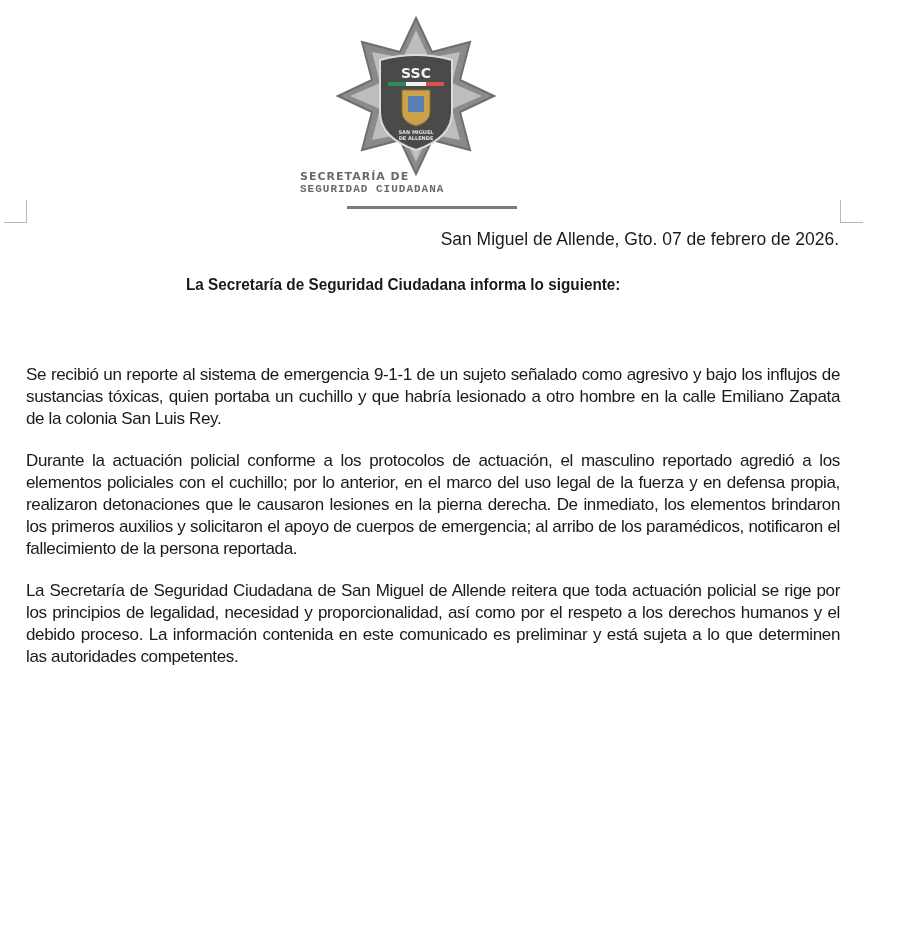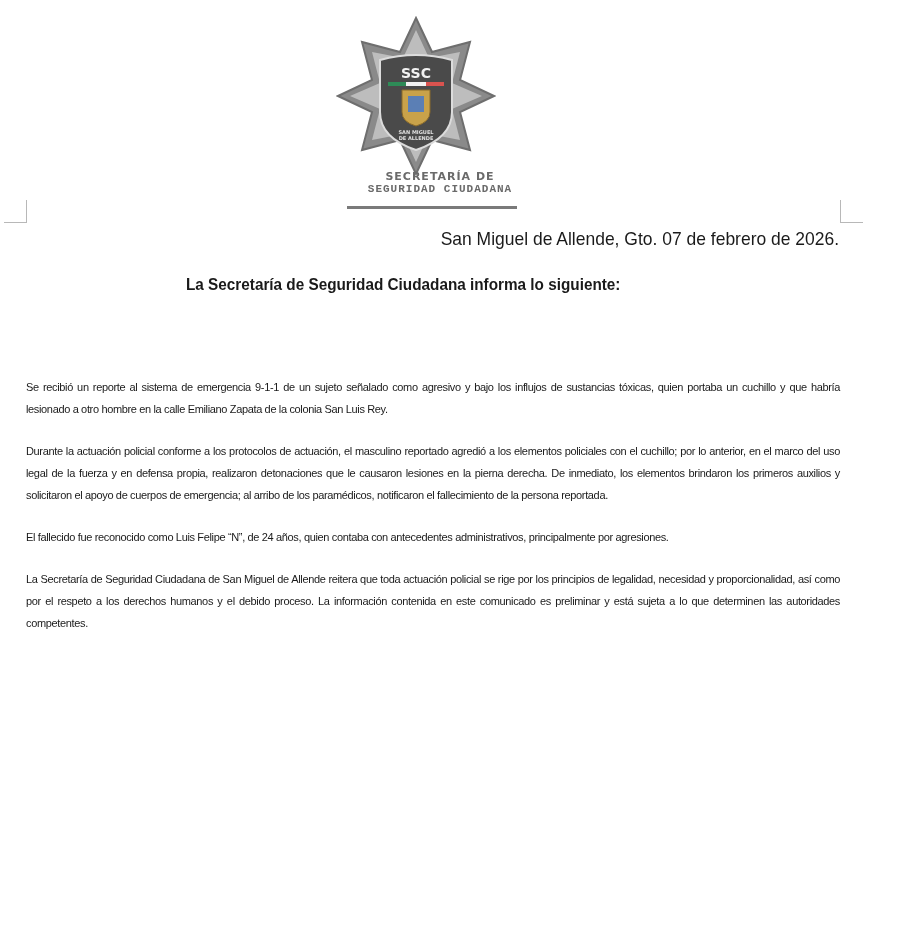--- a/index.html
+++ b/index.html
@@ -2,41 +2,41 @@
 <html><head>
 <meta charset="utf-8">
 <style>
   html, body { margin: 0; padding: 0; }
   body {
     width: 903px; height: 935px; background: #ffffff; position: relative; overflow: hidden;
     font-family: "Liberation Sans", sans-serif; color: #1a1a1a;
   }
   .logo { position: absolute; left: 336px; top: 16px; width: 160px; height: 160px; }
   .org-name {
-    position: absolute; left: 300px; width: 280px; text-align: center;
+    position: absolute; left: 300px; width: 280px; 
     font-family: "DejaVu Sans", sans-serif; font-weight: bold; color: #6a6a6a;
     font-size: 11px; letter-spacing: 1px; line-height: 13px;
   }
   .org-name.l1 { top: 170px; }
   .org-name.l2 { top: 183px; font-family: Liberation Mono, monospace; }
   .header-rule { position: absolute; left: 347px; top: 206px; width: 170px; height: 3px; background: #7a7a7a; }
   .crop-mark { position: absolute; border-color: #b8b8b8; border-style: solid; width: 22px; height: 22px; }
   .crop-left { left: 4px; top: 200px; border-width: 0 1px 1px 0; }
   .crop-right { left: 840px; top: 200px; border-width: 0 0 1px 1px; }
   .date {
     position: absolute; right: 64px; top: 228px; font-size: 19px; color: #1a1a1a;
     font-family: "Liberation Sans", sans-serif; transform: scaleX(0.92); transform-origin: right;
   }
   .intro {
     position: absolute; left: 186px; top: 275px; font-size: 17px; font-weight: bold; color: #1a1a1a;
     transform: scaleX(0.9); transform-origin: left;
   }
   .body-text { position: absolute; left: 26px; width: 814px; }
   .para {
-    font-size: 11px; line-height: 22px; text-align: justify; margin: 16px 0 20px 0;
+    font-size: 17px; line-height: 22px; text-align: justify; margin: 4px 0 20px 0;
     font-family: "Liberation Sans", sans-serif; color: #1a1a1a;
     letter-spacing: -0.35px;
   }
 </style>
 </head>
 <body>
 
 <div class="logo">
   <svg width="160" height="160" viewBox="0 0 160 160">
 
@@ -63,15 +63,14 @@
 
 <div class="crop-mark crop-left"></div>
 <div class="crop-mark crop-right"></div>
 
 <div class="date">San Miguel de Allende, Gto. 07 de febrero de 2026.</div>
 <div class="intro">La Secretaría de Seguridad Ciudadana informa lo siguiente:</div>
 
 <div class="body-text" style="top:360px;">
   <p class="para">Se recibió un reporte al sistema de emergencia 9-1-1 de un sujeto señalado como agresivo y bajo los influjos de sustancias tóxicas, quien portaba un cuchillo y que habría lesionado a otro hombre en la calle Emiliano Zapata de la colonia San Luis Rey.</p>
   <p class="para">Durante la actuación policial conforme a los protocolos de actuación, el masculino reportado agredió a los elementos policiales con el cuchillo; por lo anterior, en el marco del uso legal de la fuerza y en defensa propia, realizaron detonaciones que le causaron lesiones en la pierna derecha. De inmediato, los elementos brindaron los primeros auxilios y solicitaron el apoyo de cuerpos de emergencia; al arribo de los paramédicos, notificaron el fallecimiento de la persona reportada.</p>
-  <p class="para">El fallecido fue reconocido como Luis Felipe “N”, de 24 años, quien contaba con antecedentes administrativos, principalmente por agresiones.</p>
   <p class="para">La Secretaría de Seguridad Ciudadana de San Miguel de Allende reitera que toda actuación policial se rige por los principios de legalidad, necesidad y proporcionalidad, así como por el respeto a los derechos humanos y el debido proceso. La información contenida en este comunicado es preliminar y está sujeta a lo que determinen las autoridades competentes.</p>
 </div>
 
 </body></html>

